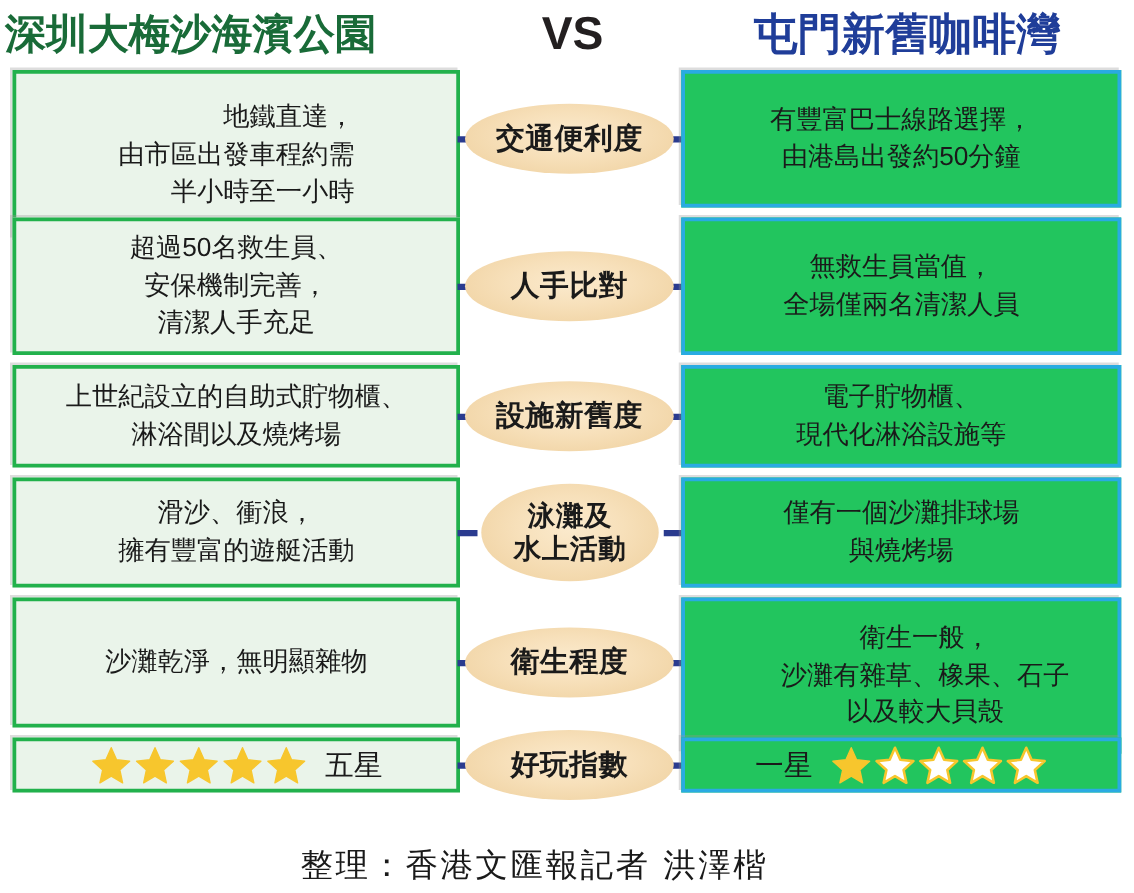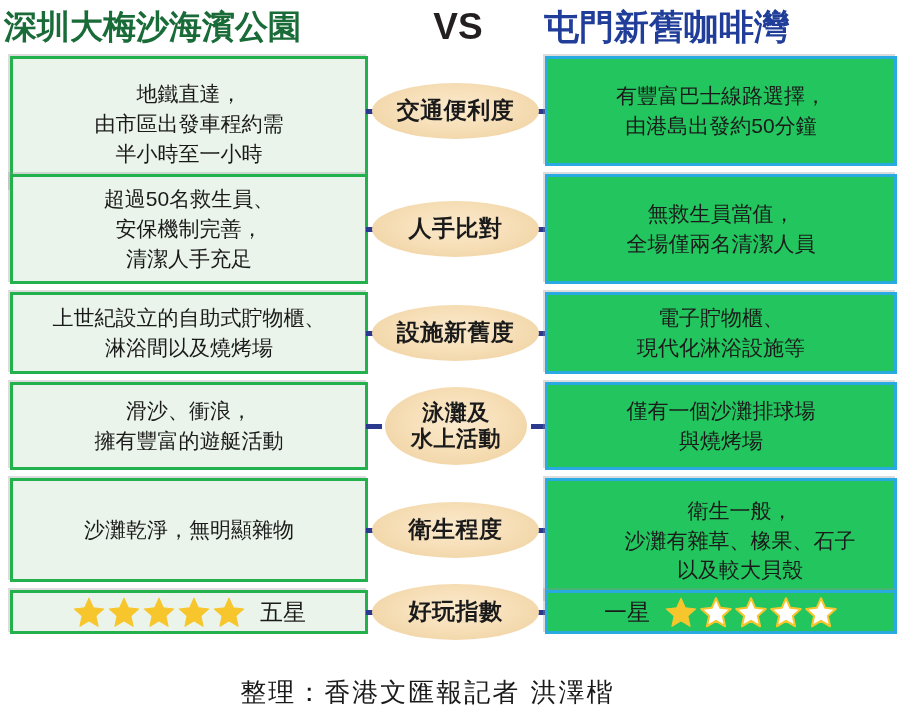--- a/index.html
+++ b/index.html
@@ -34,20 +34,21 @@
   .title-vs {
     width: 172px;
     text-align: center;
     font-size: 37px;
     font-weight: bold;
     color: #231f20;
     font-family: "Liberation Sans", sans-serif;
   }
   .title-right {
     width: 363px;
+    text-align: center;
     font-size: 35px;
     font-weight: bold;
     color: #1f3d99;
     white-space: nowrap;
   }
 
   
   .rows {
     position: absolute;
     top: 56px; left: 0;
@@ -153,21 +154,21 @@
 <body>
 
 <div class="header">
   <div class="title-left">深圳大梅沙海濱公園</div>
   <div class="title-vs">VS</div>
   <div class="title-right">屯門新舊咖啡灣</div>
 </div>
 
 <div class="rows" id="rows-container">
     <div class="row" style="height: 110px;">
-      <div class="box box-left" style="height: 136px;">
+      <div class="box box-left" style="height: 136px; text-align: right;">
         <div>地鐵直達，<br>由市區出發車程約需<br>半小時至一小時</div>
       </div>
       <div class="conn conn-left" style="top: 52.5px; background: rgb(42, 59, 143);"></div>
       <div class="conn conn-right" style="top: 52.5px; background: rgb(42, 59, 143);"></div>
       <div class="ellipse" style="height: 56px; top: 27px;">
         <span>交通便利度</span>
       </div>
       <div class="box box-right" style="height: 110px;">
         <div>有豐富巴士線路選擇，<br>由港島出發約50分鐘</div>
       </div>

